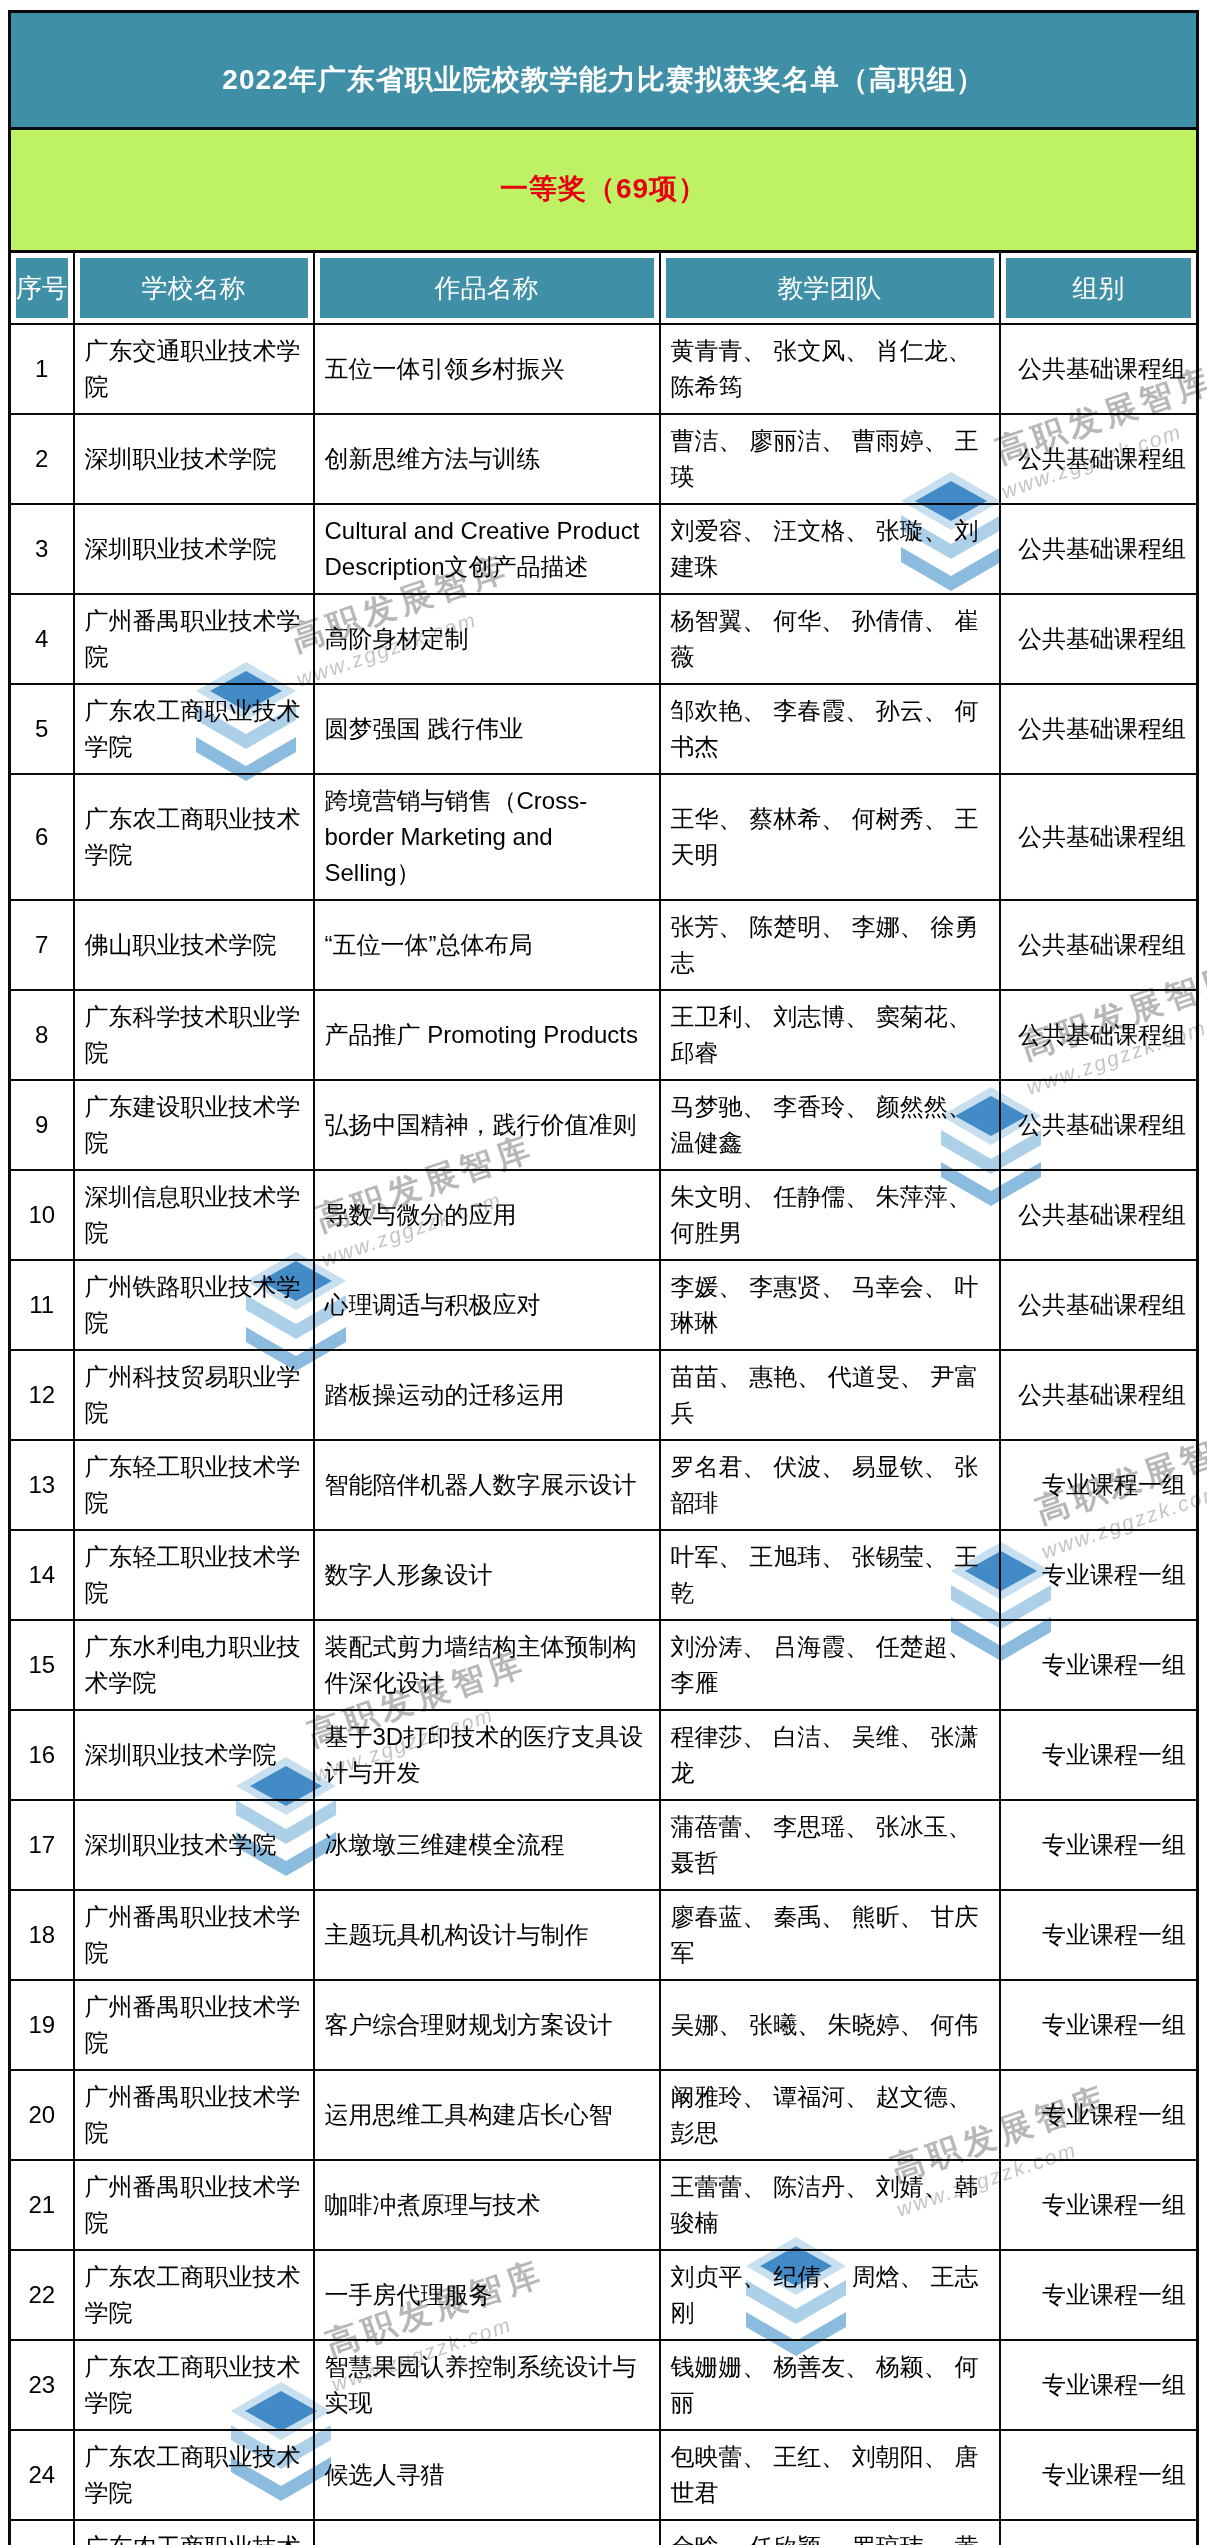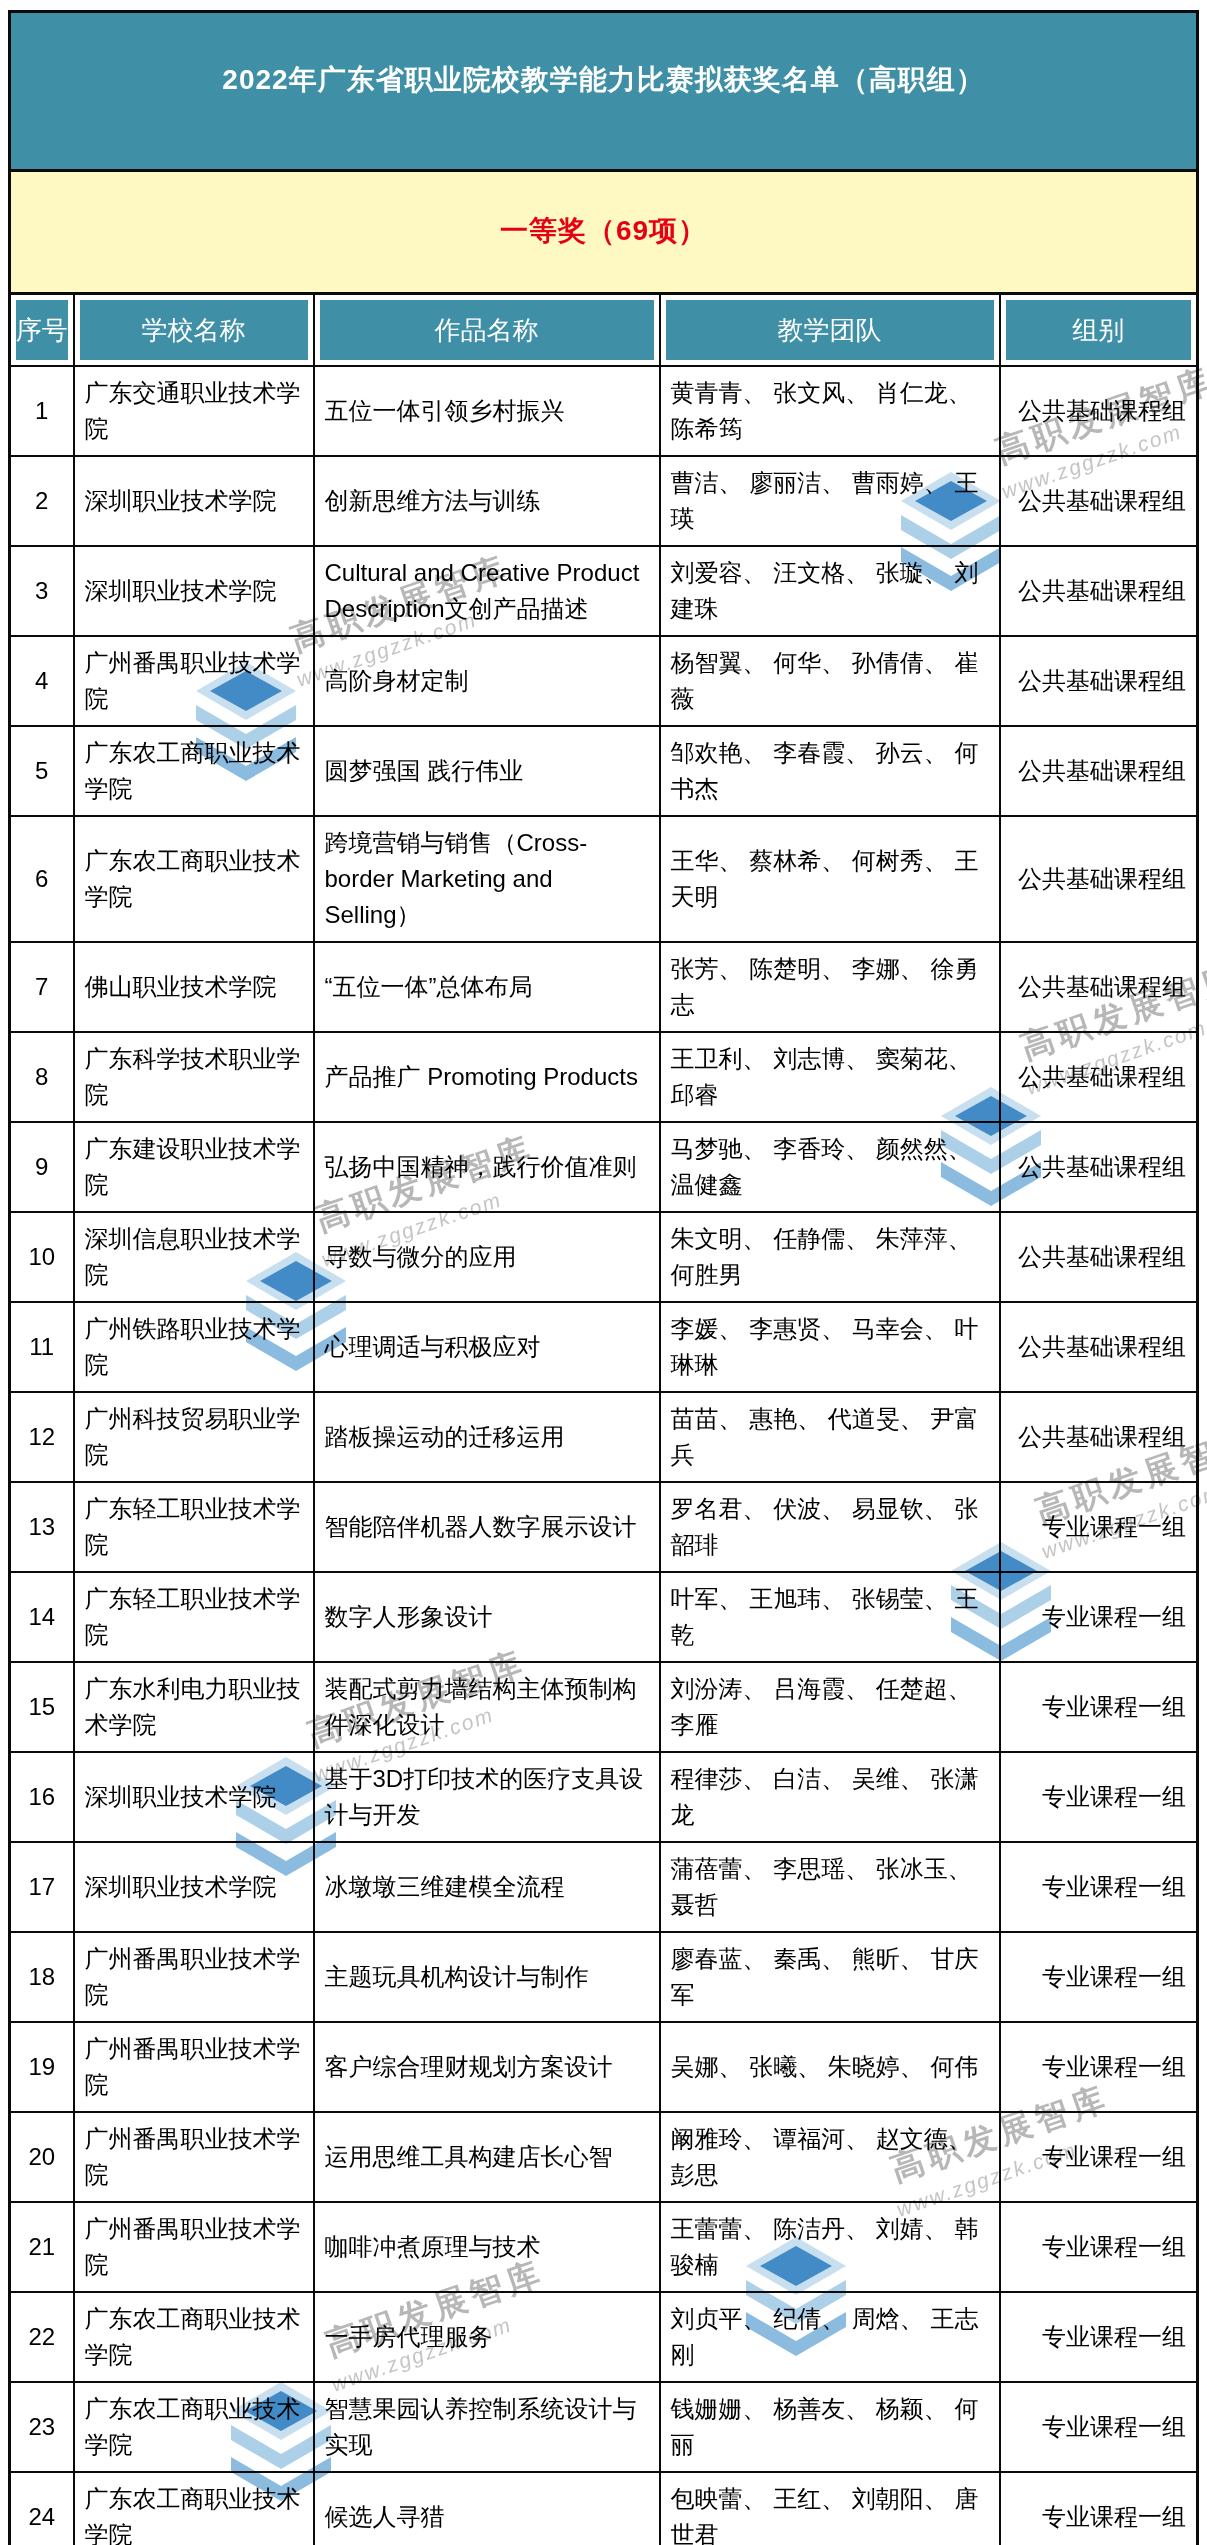--- a/index.html
+++ b/index.html
@@ -14,32 +14,32 @@
     color:#000;
     overflow:hidden;
   }
   .title-bar{
     background:var(--teal,#3F90A6);
     border:3px solid #0a0a0a;
     color:#fff;
     font-size:28px;
     font-weight:bold;
     text-align:center;
-    padding:48px 10px 70px 10px;
+    padding:48px 10px 28px 10px;
     letter-spacing:1px;
   }
   .section-bar{
     border:3px solid #0a0a0a;
     border-top:none;
     color:var(--red,#E60012);
     font-size:28px;
     font-weight:bold;
     text-align:center;
     padding:40px 10px 42px 10px;
-    background:#fef9c3;
+    background:#bef264;
     letter-spacing:1px;
   }
   table.awards{
     width:100%;
     border-collapse:collapse;
     table-layout:fixed;
     margin-top:-3px;
     border:3px solid #0a0a0a;
   }
   table.awards th{

